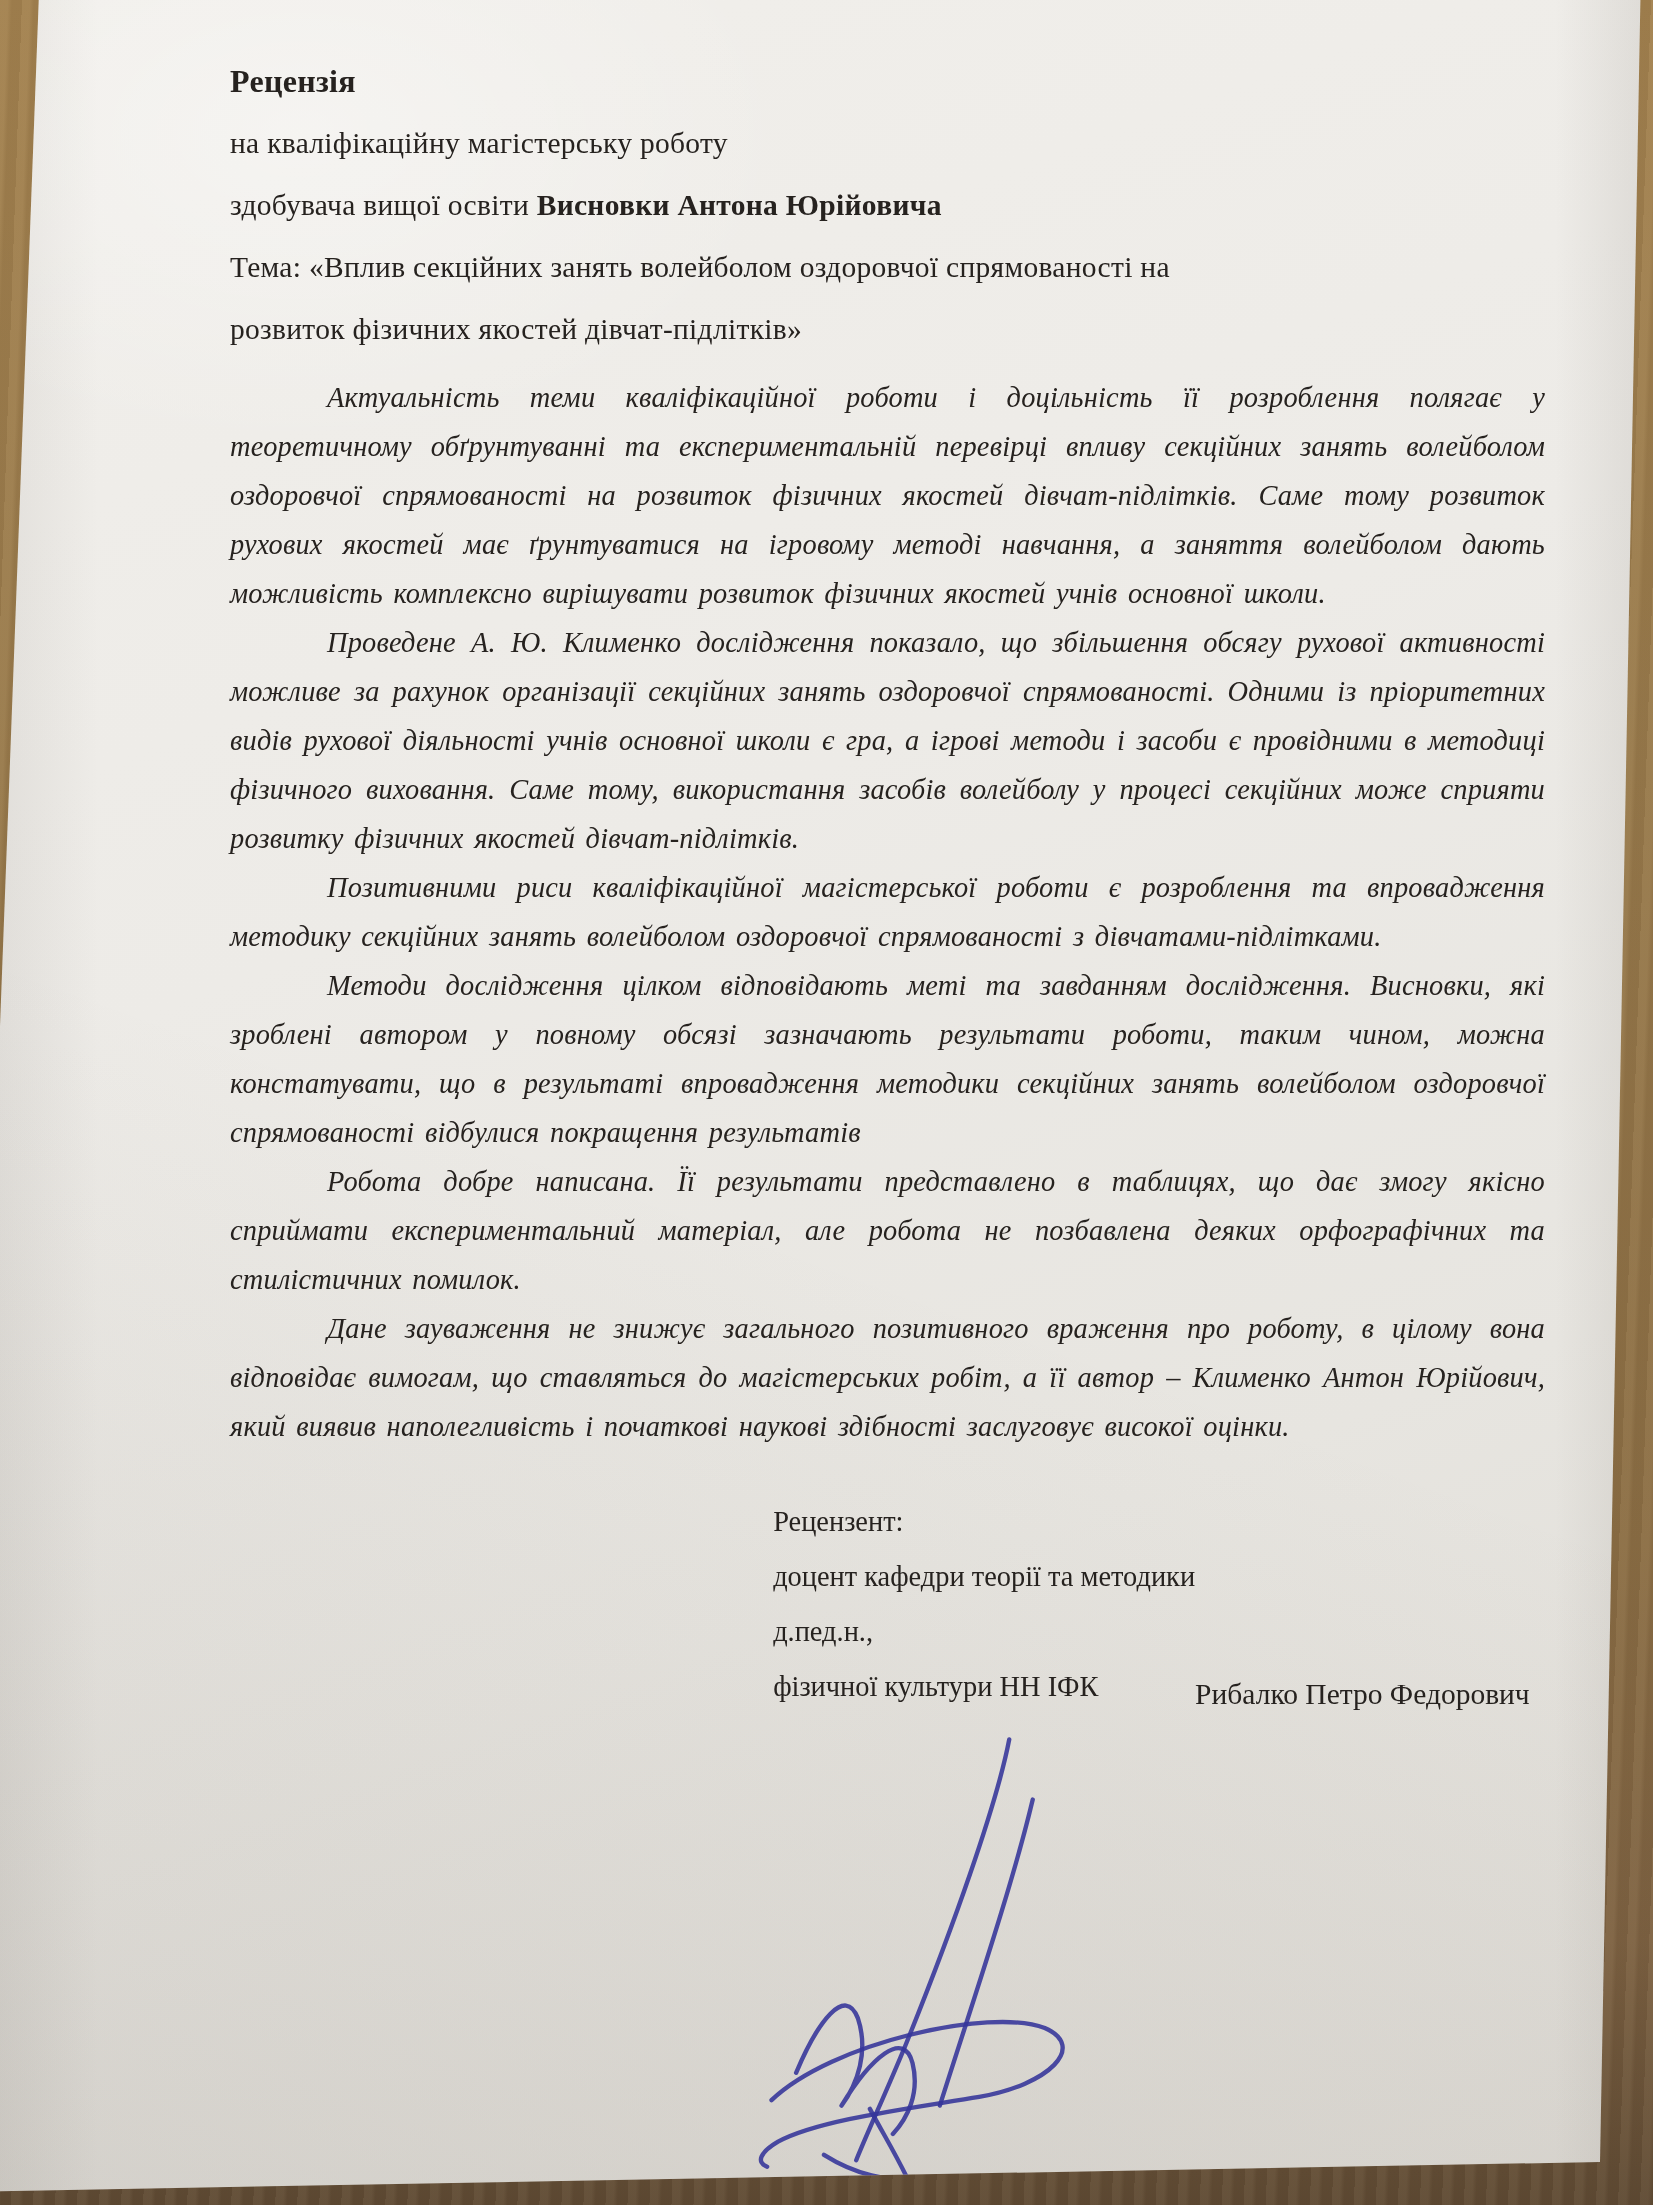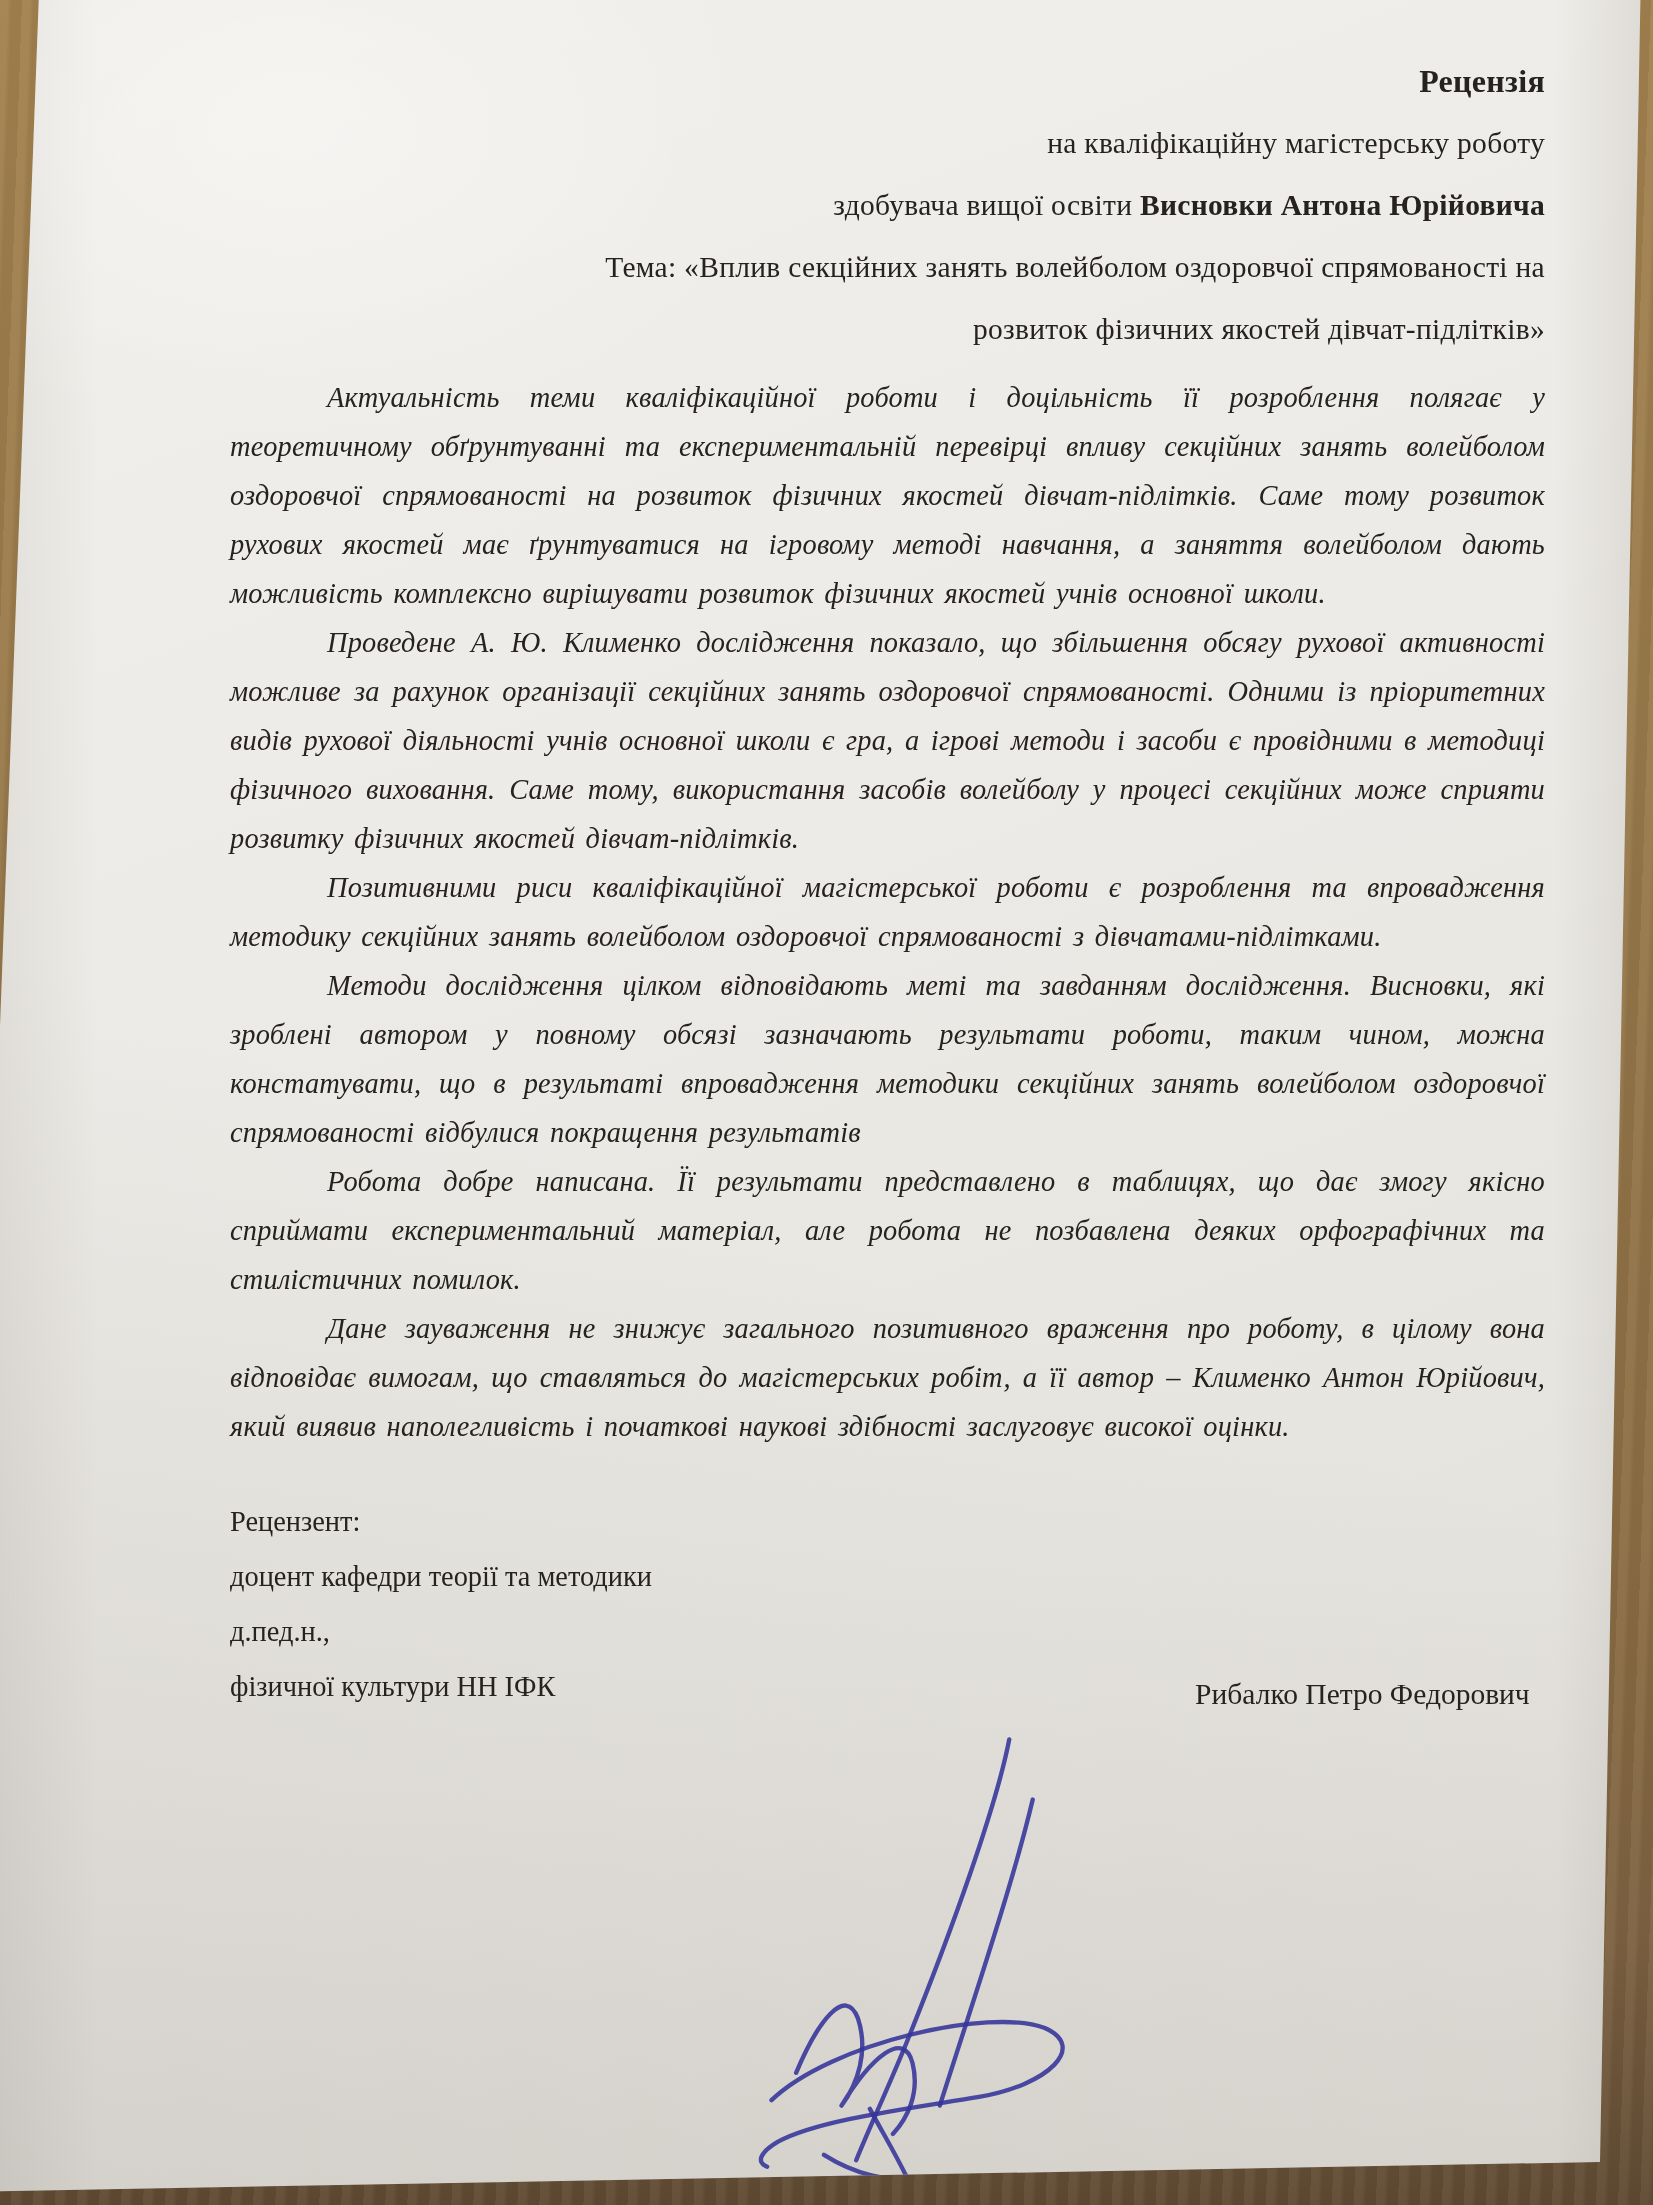--- a/index.html
+++ b/index.html
@@ -44,21 +44,21 @@
       linear-gradient(90deg, rgba(60,50,40,0.07) 0%, rgba(0,0,0,0) 6%, rgba(0,0,0,0) 94%, rgba(60,50,40,0.10) 100%);
   }
 
   .content {
     position: relative;
     padding: 50px 109px 0 230px;
     z-index: 1;
   }
 
   .title-block {
-    text-align: right;
+    text-align: left;
     font-size: 29.5px;
     line-height: 62px;
     letter-spacing: 0.3px;
   }
   .title-main {
     font-weight: bold;
     font-size: 32px;
   }
   .bold { font-weight: bold; }
 
@@ -69,21 +69,21 @@
     line-height: 49px;
     text-align: justify;
     text-indent: 97px;
     word-spacing: 3.3px;
     letter-spacing: 0.2px;
   }
 
   .sig-row {
     margin-top: 43px;
     display: flex;
-    justify-content: space-between;
+    justify-content: flex-end;
     align-items: flex-end;
   }
   .sig-left {
     font-size: 28.4px;
     line-height: 55px;
     white-space: nowrap;
   }
   .sig-name {
     font-size: 29.5px;
     white-space: nowrap;

